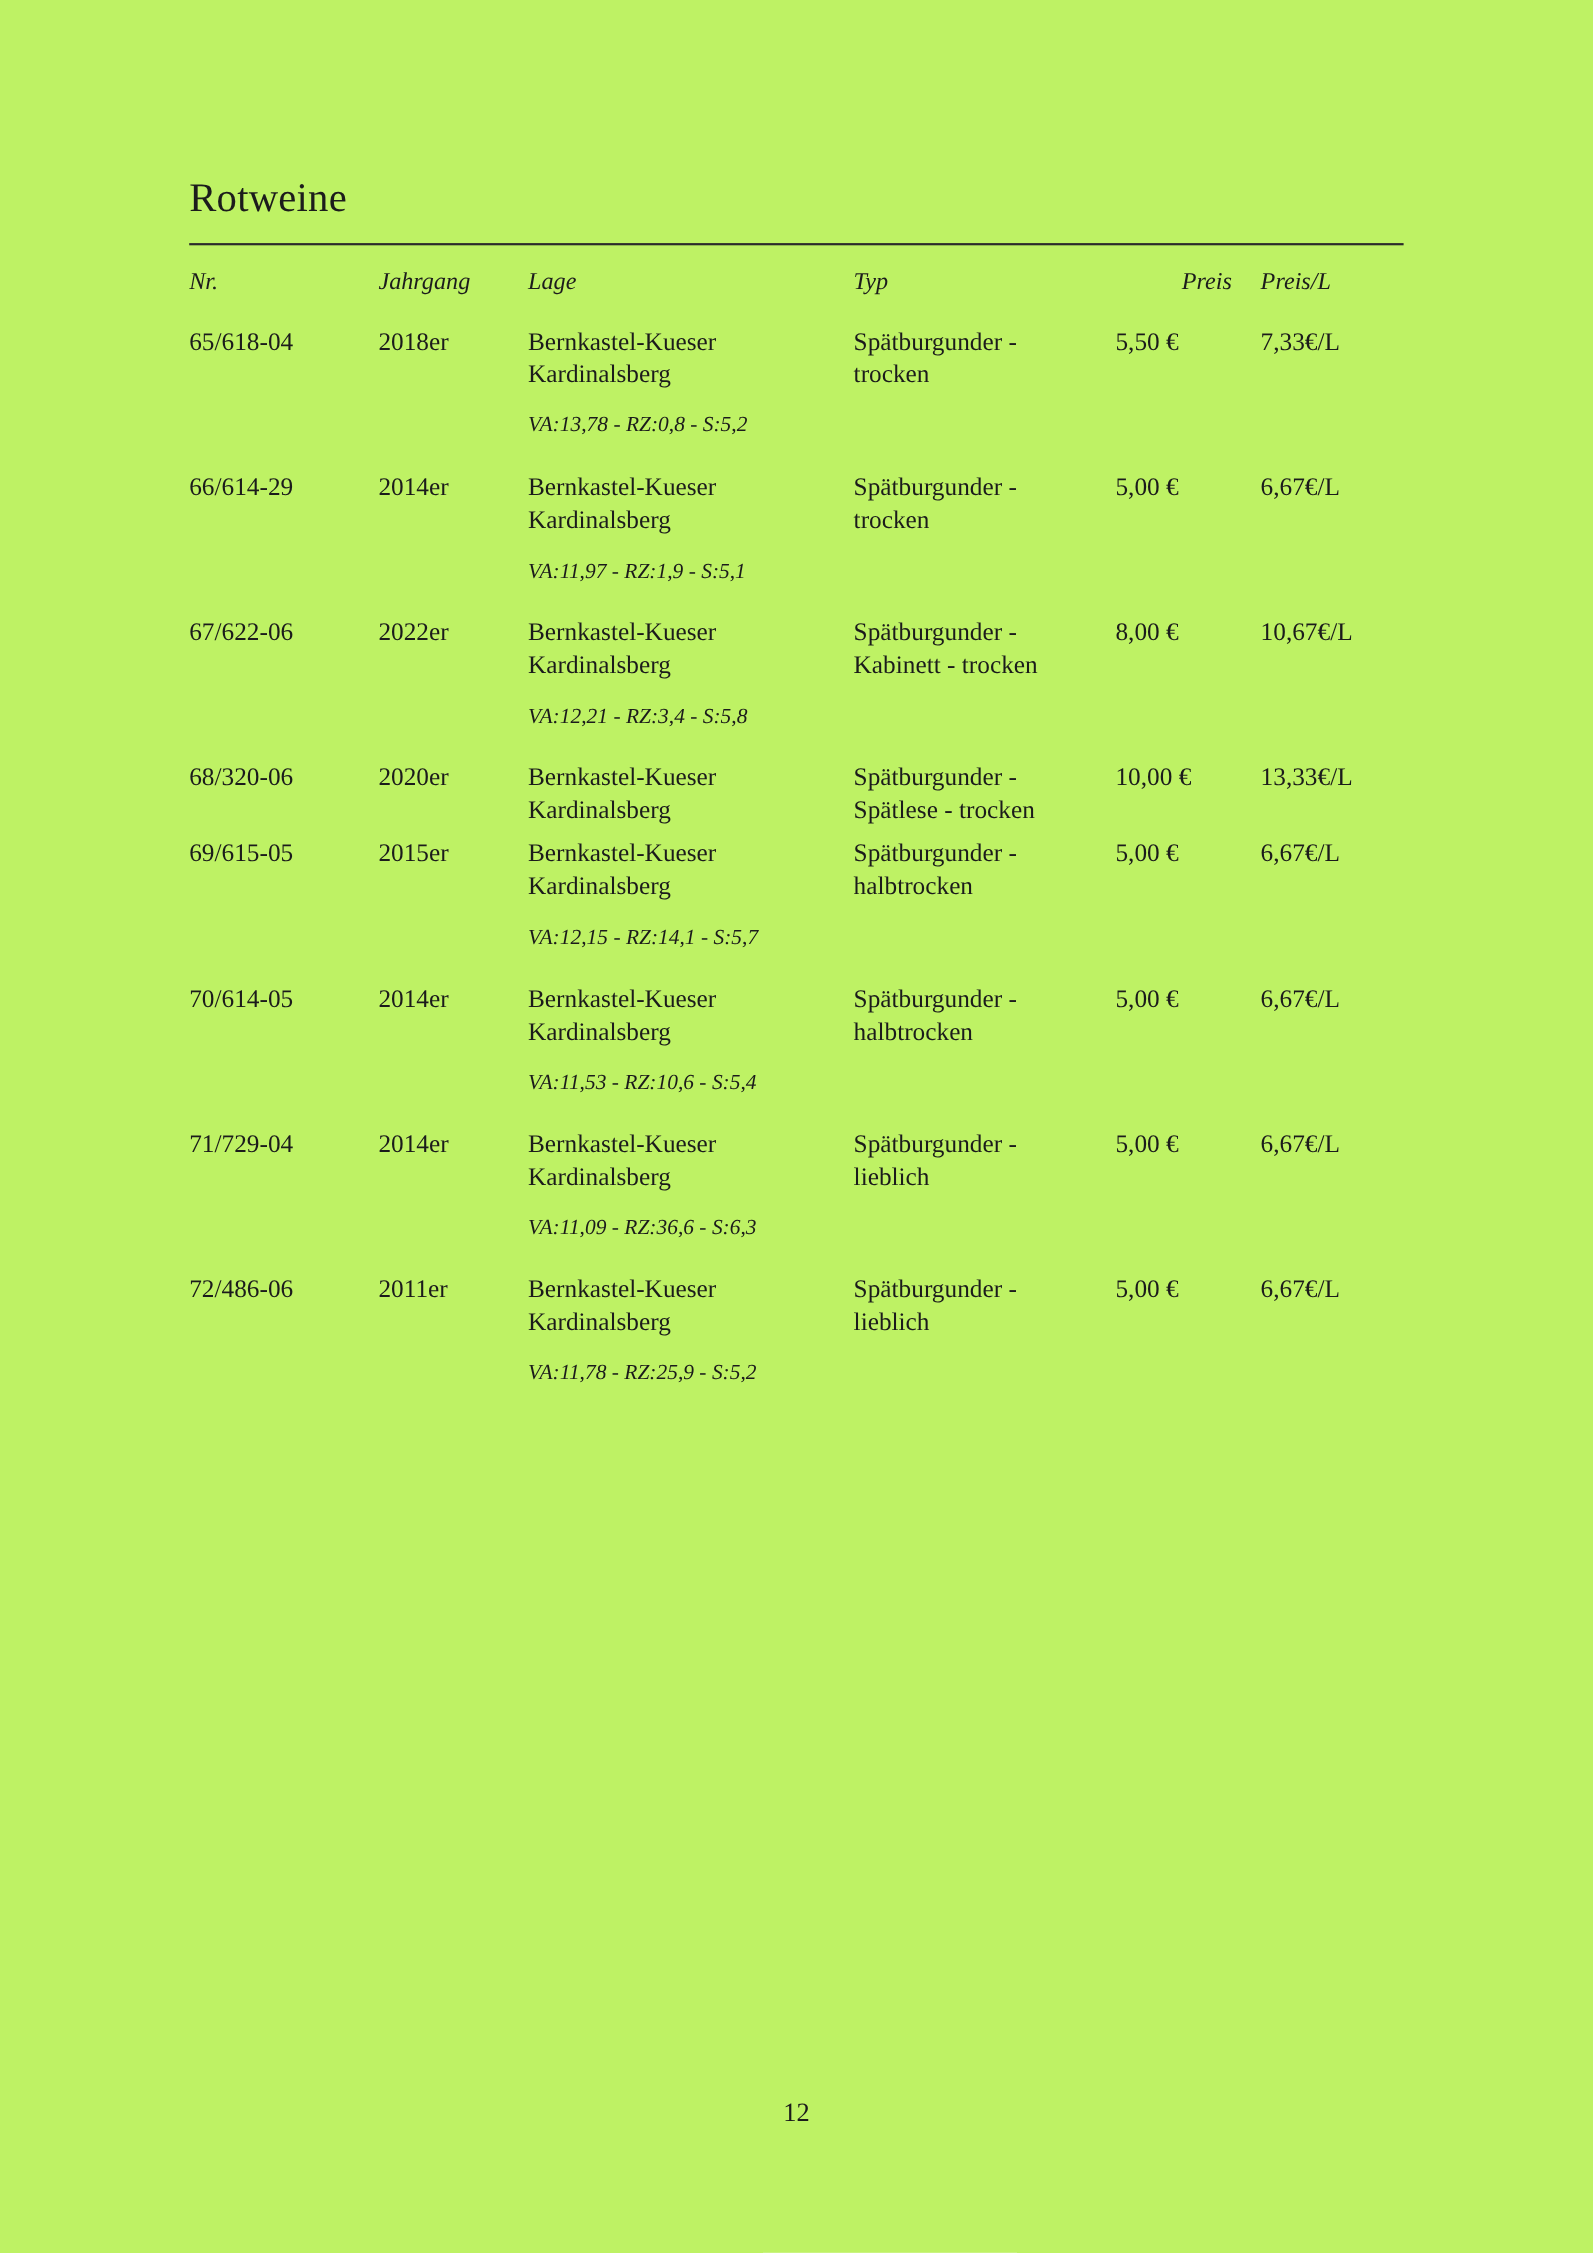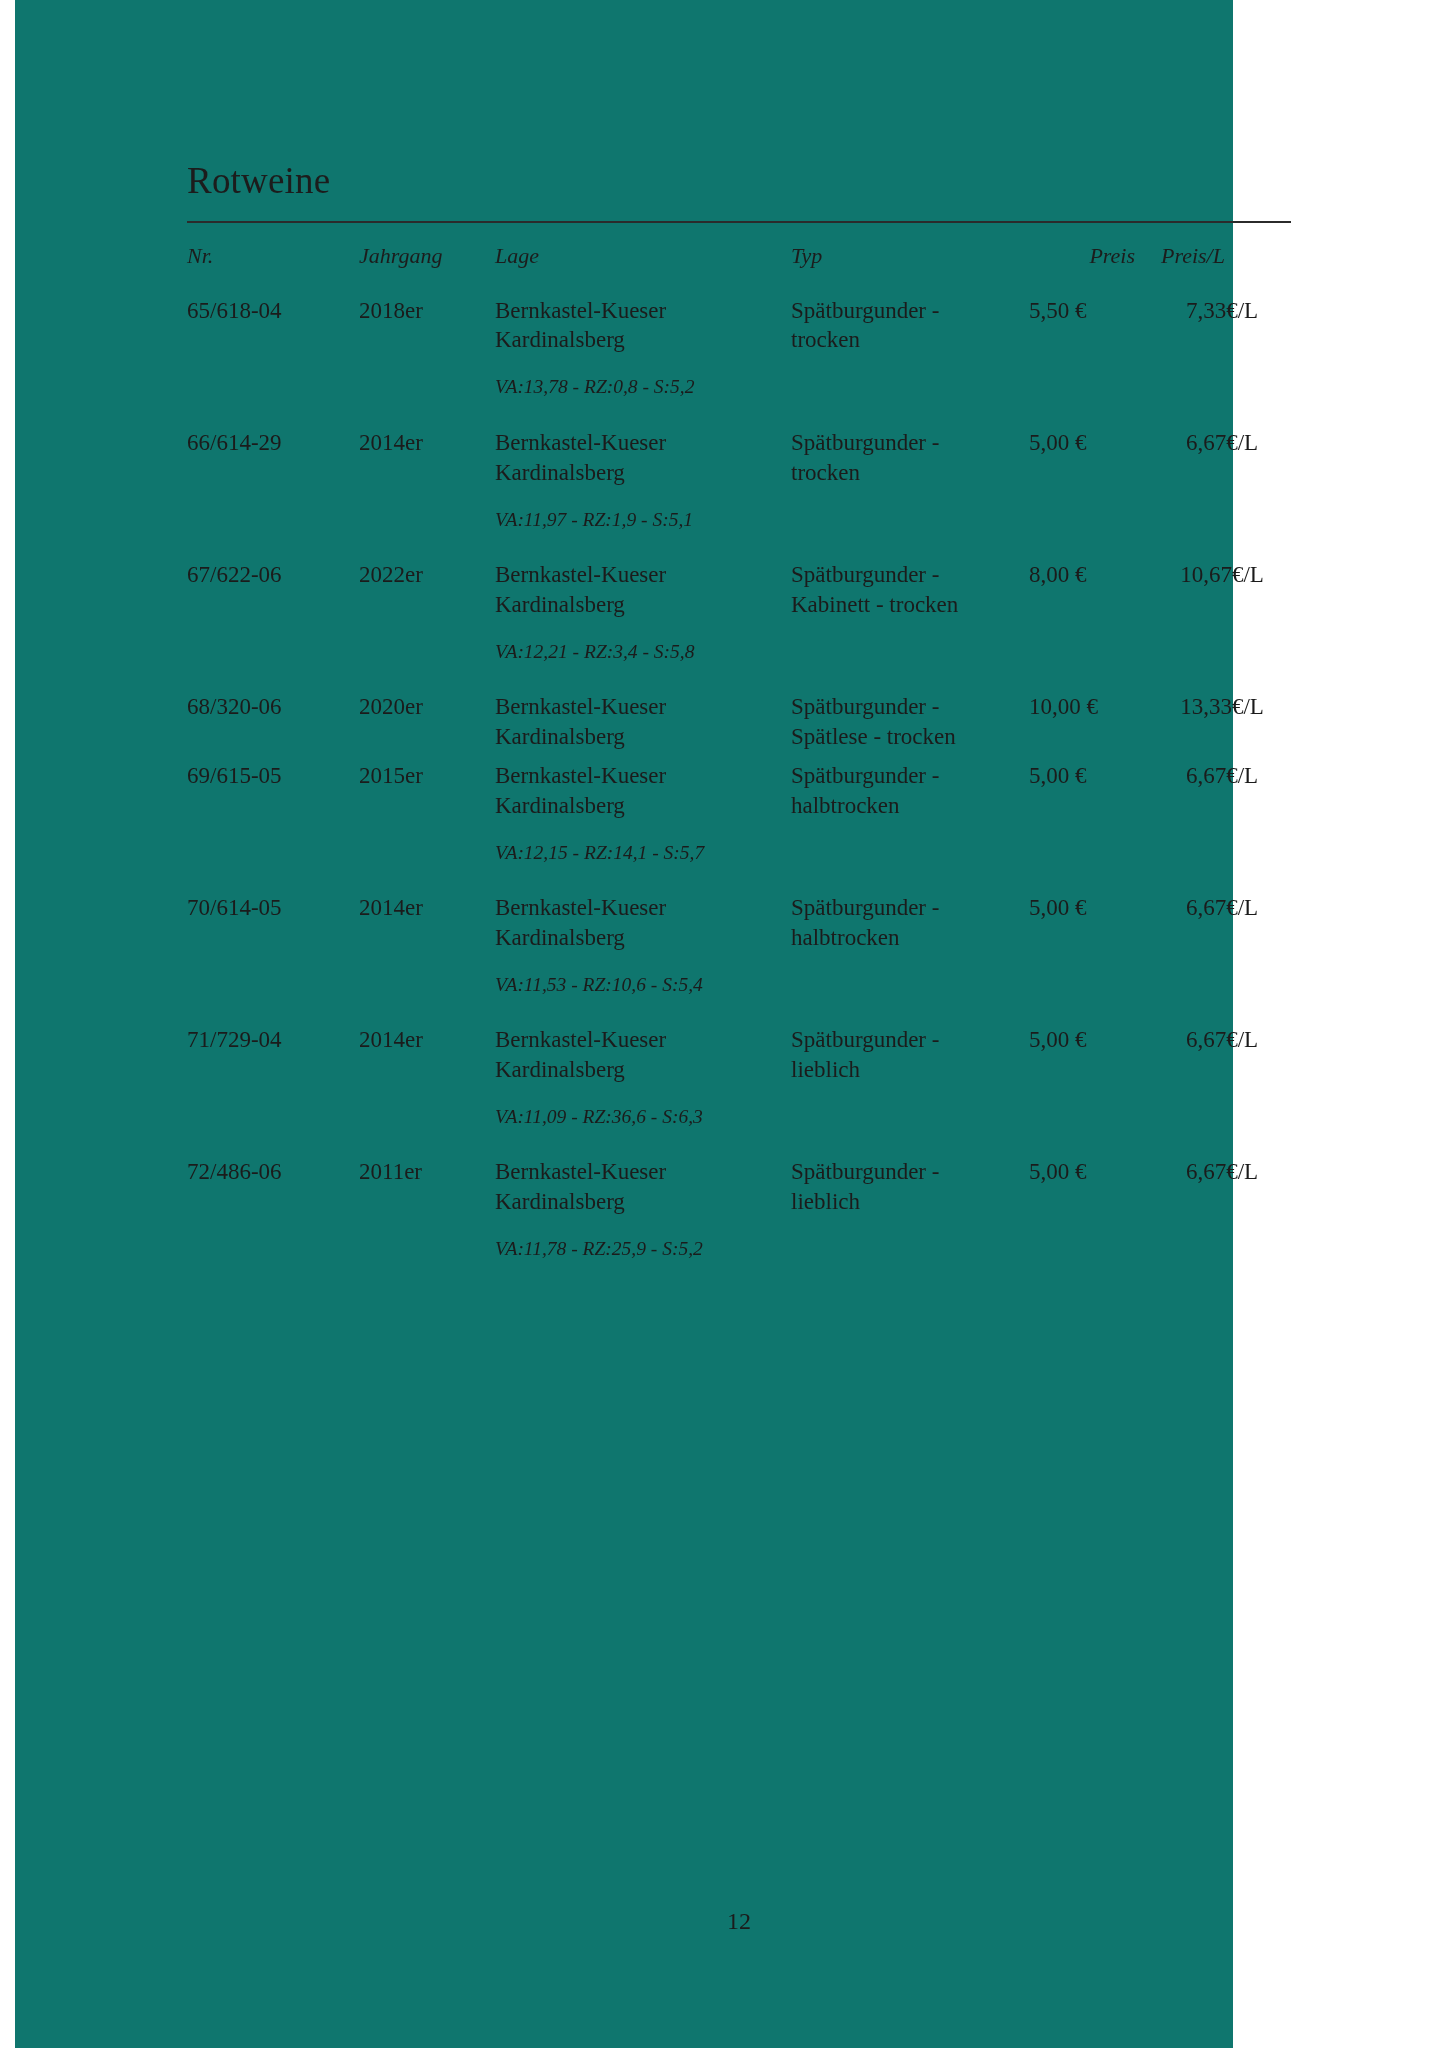--- a/index.html
+++ b/index.html
@@ -12,24 +12,24 @@
     width: 1448px;
     height: 2048px;
     font-family: "Liberation Serif", "DejaVu Serif", serif;
     color: #1a1a1a;
     position: relative;
     overflow: hidden;
   }
 
   .page {
     position: absolute;
-    left: 15px; top: 0;
-    width: 1218px;
+    left: 0; top: 0;
+    width: 1448px;
     height: 2048px;
-    background: #0f766e;
+    background: #bef264;
   }
 
   .content {
     position: absolute;
     left: 172px;
     top: 160px;
     width: 1104px;
   }
 
   .section-title {
@@ -81,21 +81,21 @@
   tbody td {
     font-family: "Liberation Serif", "DejaVu Serif", serif;
     font-size: 23px;
     line-height: 1.30;
     color: #1b1b1b;
     text-align: left;
     vertical-align: top;
     padding: 9px 0 0 0;
   }
   tbody td.num { text-align: left; padding-right: 26px; white-space: nowrap; }
-  tbody td.num-l { text-align: center; padding-right: 8px; white-space: nowrap; }
+  tbody td.num-l { text-align: left; padding-right: 8px; white-space: nowrap; }
 
   tbody tr.detail td {
     font-style: italic;
     font-size: 19.5px;
     padding-top: 20px;
     padding-bottom: 20px;
     line-height: 1.2;
     color: #1b1b1b;
     white-space: nowrap;
   }

